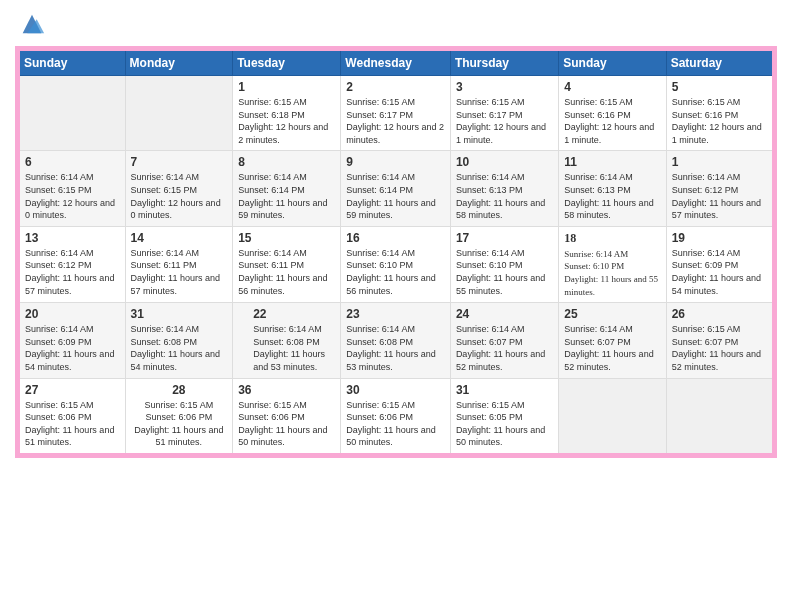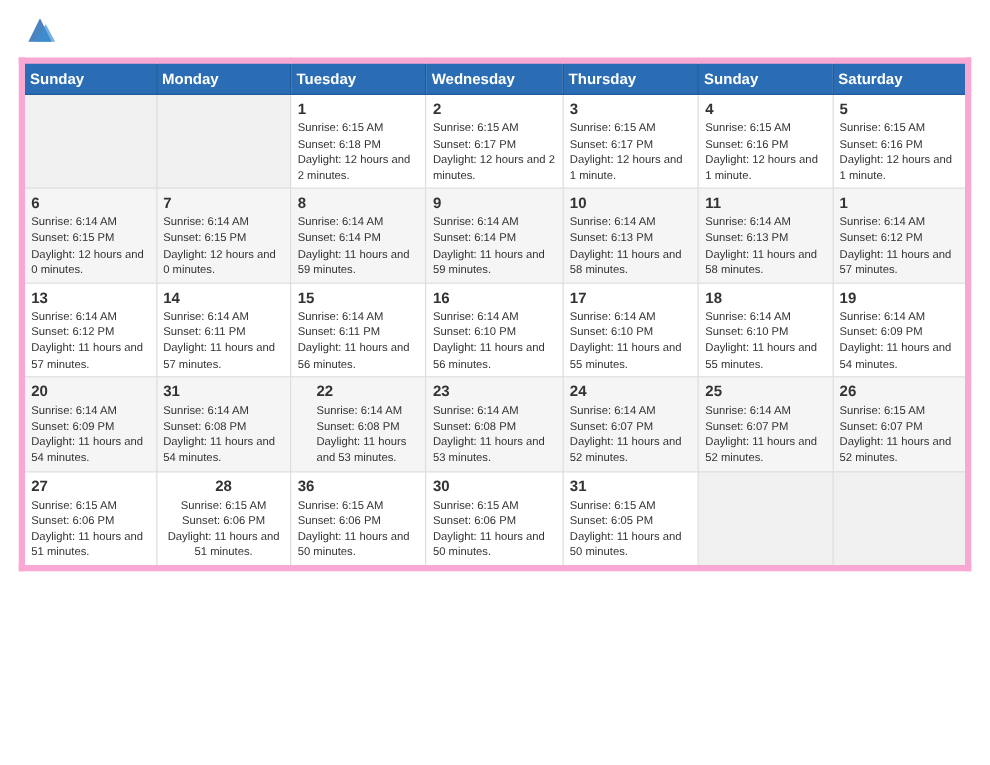--- a/index.html
+++ b/index.html
@@ -283,21 +283,21 @@
             </div>
           </td>
           <td style="background: rgb(255, 255, 255);">
             <span class="day-number">17</span>
             <div class="day-info">
               <div>Sunrise: 6:14 AM</div>
               <div>Sunset: 6:10 PM</div>
               <div>Daylight: 11 hours and 55 minutes.</div>
             </div>
           </td>
-          <td style="background: rgb(255, 255, 255);">
+          <td style="background: rgb(255, 255, 255); font-family: Liberation Serif, serif;">
             <span class="day-number">18</span>
             <div class="day-info">
               <div>Sunrise: 6:14 AM</div>
               <div>Sunset: 6:10 PM</div>
               <div>Daylight: 11 hours and 55 minutes.</div>
             </div>
           </td>
           <td style="background: rgb(255, 255, 255);">
             <span class="day-number">19</span>
             <div class="day-info">

